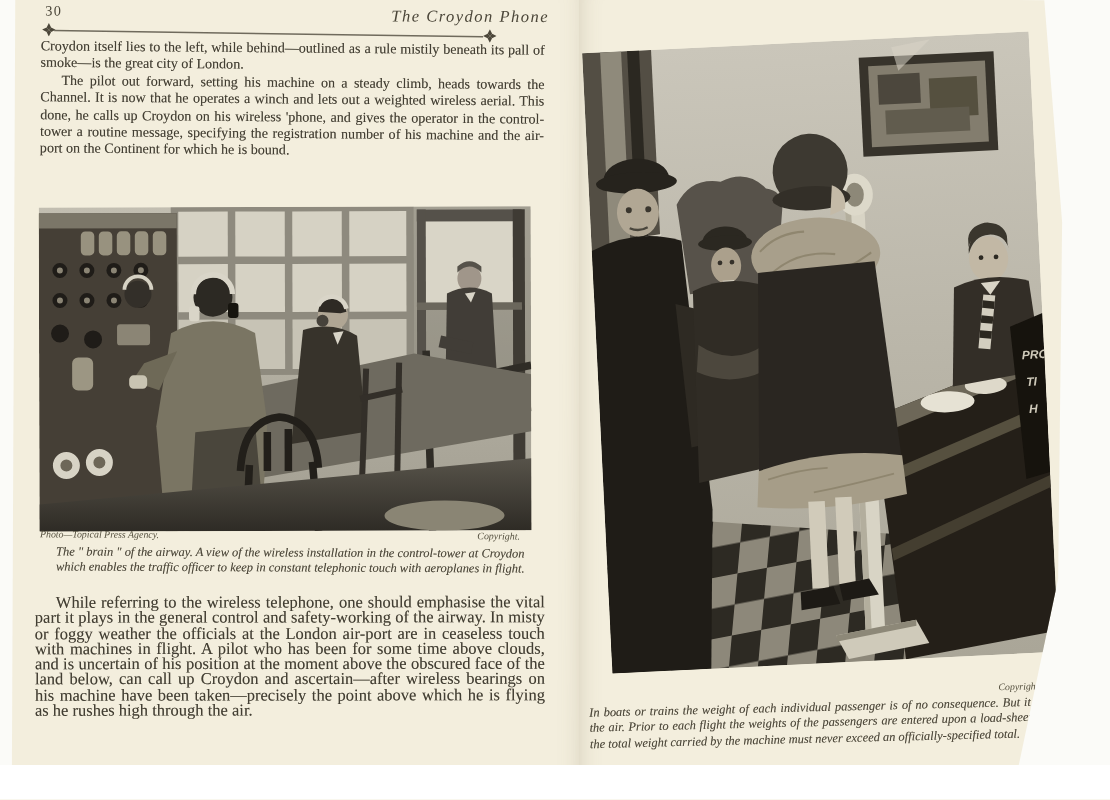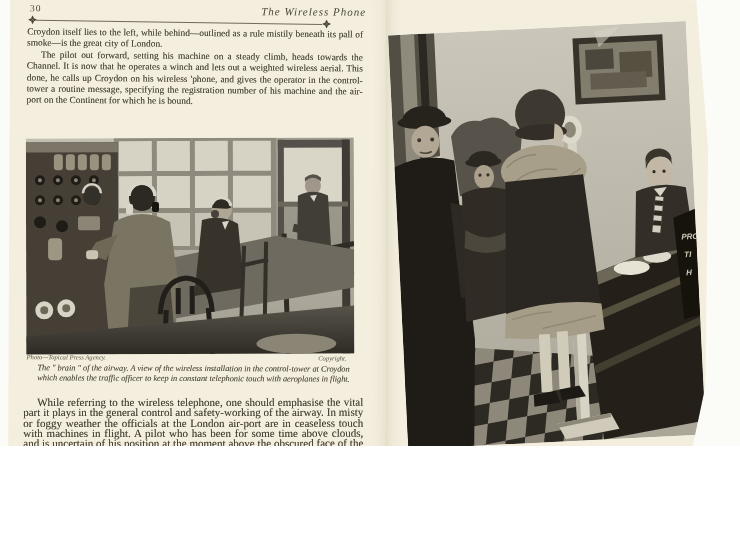--- a/index.html
+++ b/index.html
@@ -1,17 +1,17 @@
 <!DOCTYPE html>
 <html><head>
 <meta charset="utf-8">
 <style>
   html,body{margin:0;padding:0;}
   .scan{
-    position:relative;width:740px;height:446px;overflow:hidden;
+    position:relative;width:740px;height:510px;overflow:hidden;
     background:#fbfbf8;
     font-family:"Liberation Serif", serif;
   }
   .page{position:absolute;background:#f3eedd;}
   .page-left{
     left:9px;top:-4px;width:381px;height:542px;
     transform:rotate(.25deg);
     box-shadow:inset -14px 0 18px -16px rgba(120,105,75,.35);
   }
   .page-right{
@@ -73,21 +73,21 @@
     <span class="orn" style="left:312px;top:23px;">
       <svg width="9" height="9" viewBox="0 0 9 9">
           <g fill="#4b4639">
         <path d="M4.5 0 L6 3 L4.5 4.5 L3 3 Z"></path>
             <path d="M4.5 9 L6 6 L4.5 4.5 L3 6 Z"></path>
         <path d="M0 4.5 L3 3 L4.5 4.5 L3 6 Z"></path>
             <path d="M9 4.5 L6 3 L4.5 4.5 L6 6 Z"></path>
       </g>
         </svg>
     </span>
-    <div class="running-title">The Wireless Phone</div>
+    <div class="running-title">The Croydon Phone</div>
 
     <div class="bodyblock body-top">
       <p>Croydon itself lies to the left, while behind—outlined as a rule mistily beneath its pall of smoke—is the great city of London.</p>
       <p class="ind">The pilot out forward, setting his machine on a steady climb, heads towards the Channel.  It is now that he operates a winch and lets out a weighted wireless aerial.  This done, he calls up Croydon on his wireless 'phone, and gives the operator in the control-tower a routine message, specifying the registration number of his machine and the air-port on the Continent for which he is bound.</p>
     </div>
 
     <svg class="photo photo-left" width="328" height="216" viewBox="0 0 328 216">
       <defs>
         <linearGradient id="wallL" x1="0" y1="0" x2="0" y2="1">
           <stop offset="0" stop-color="#c2beb1"></stop>

